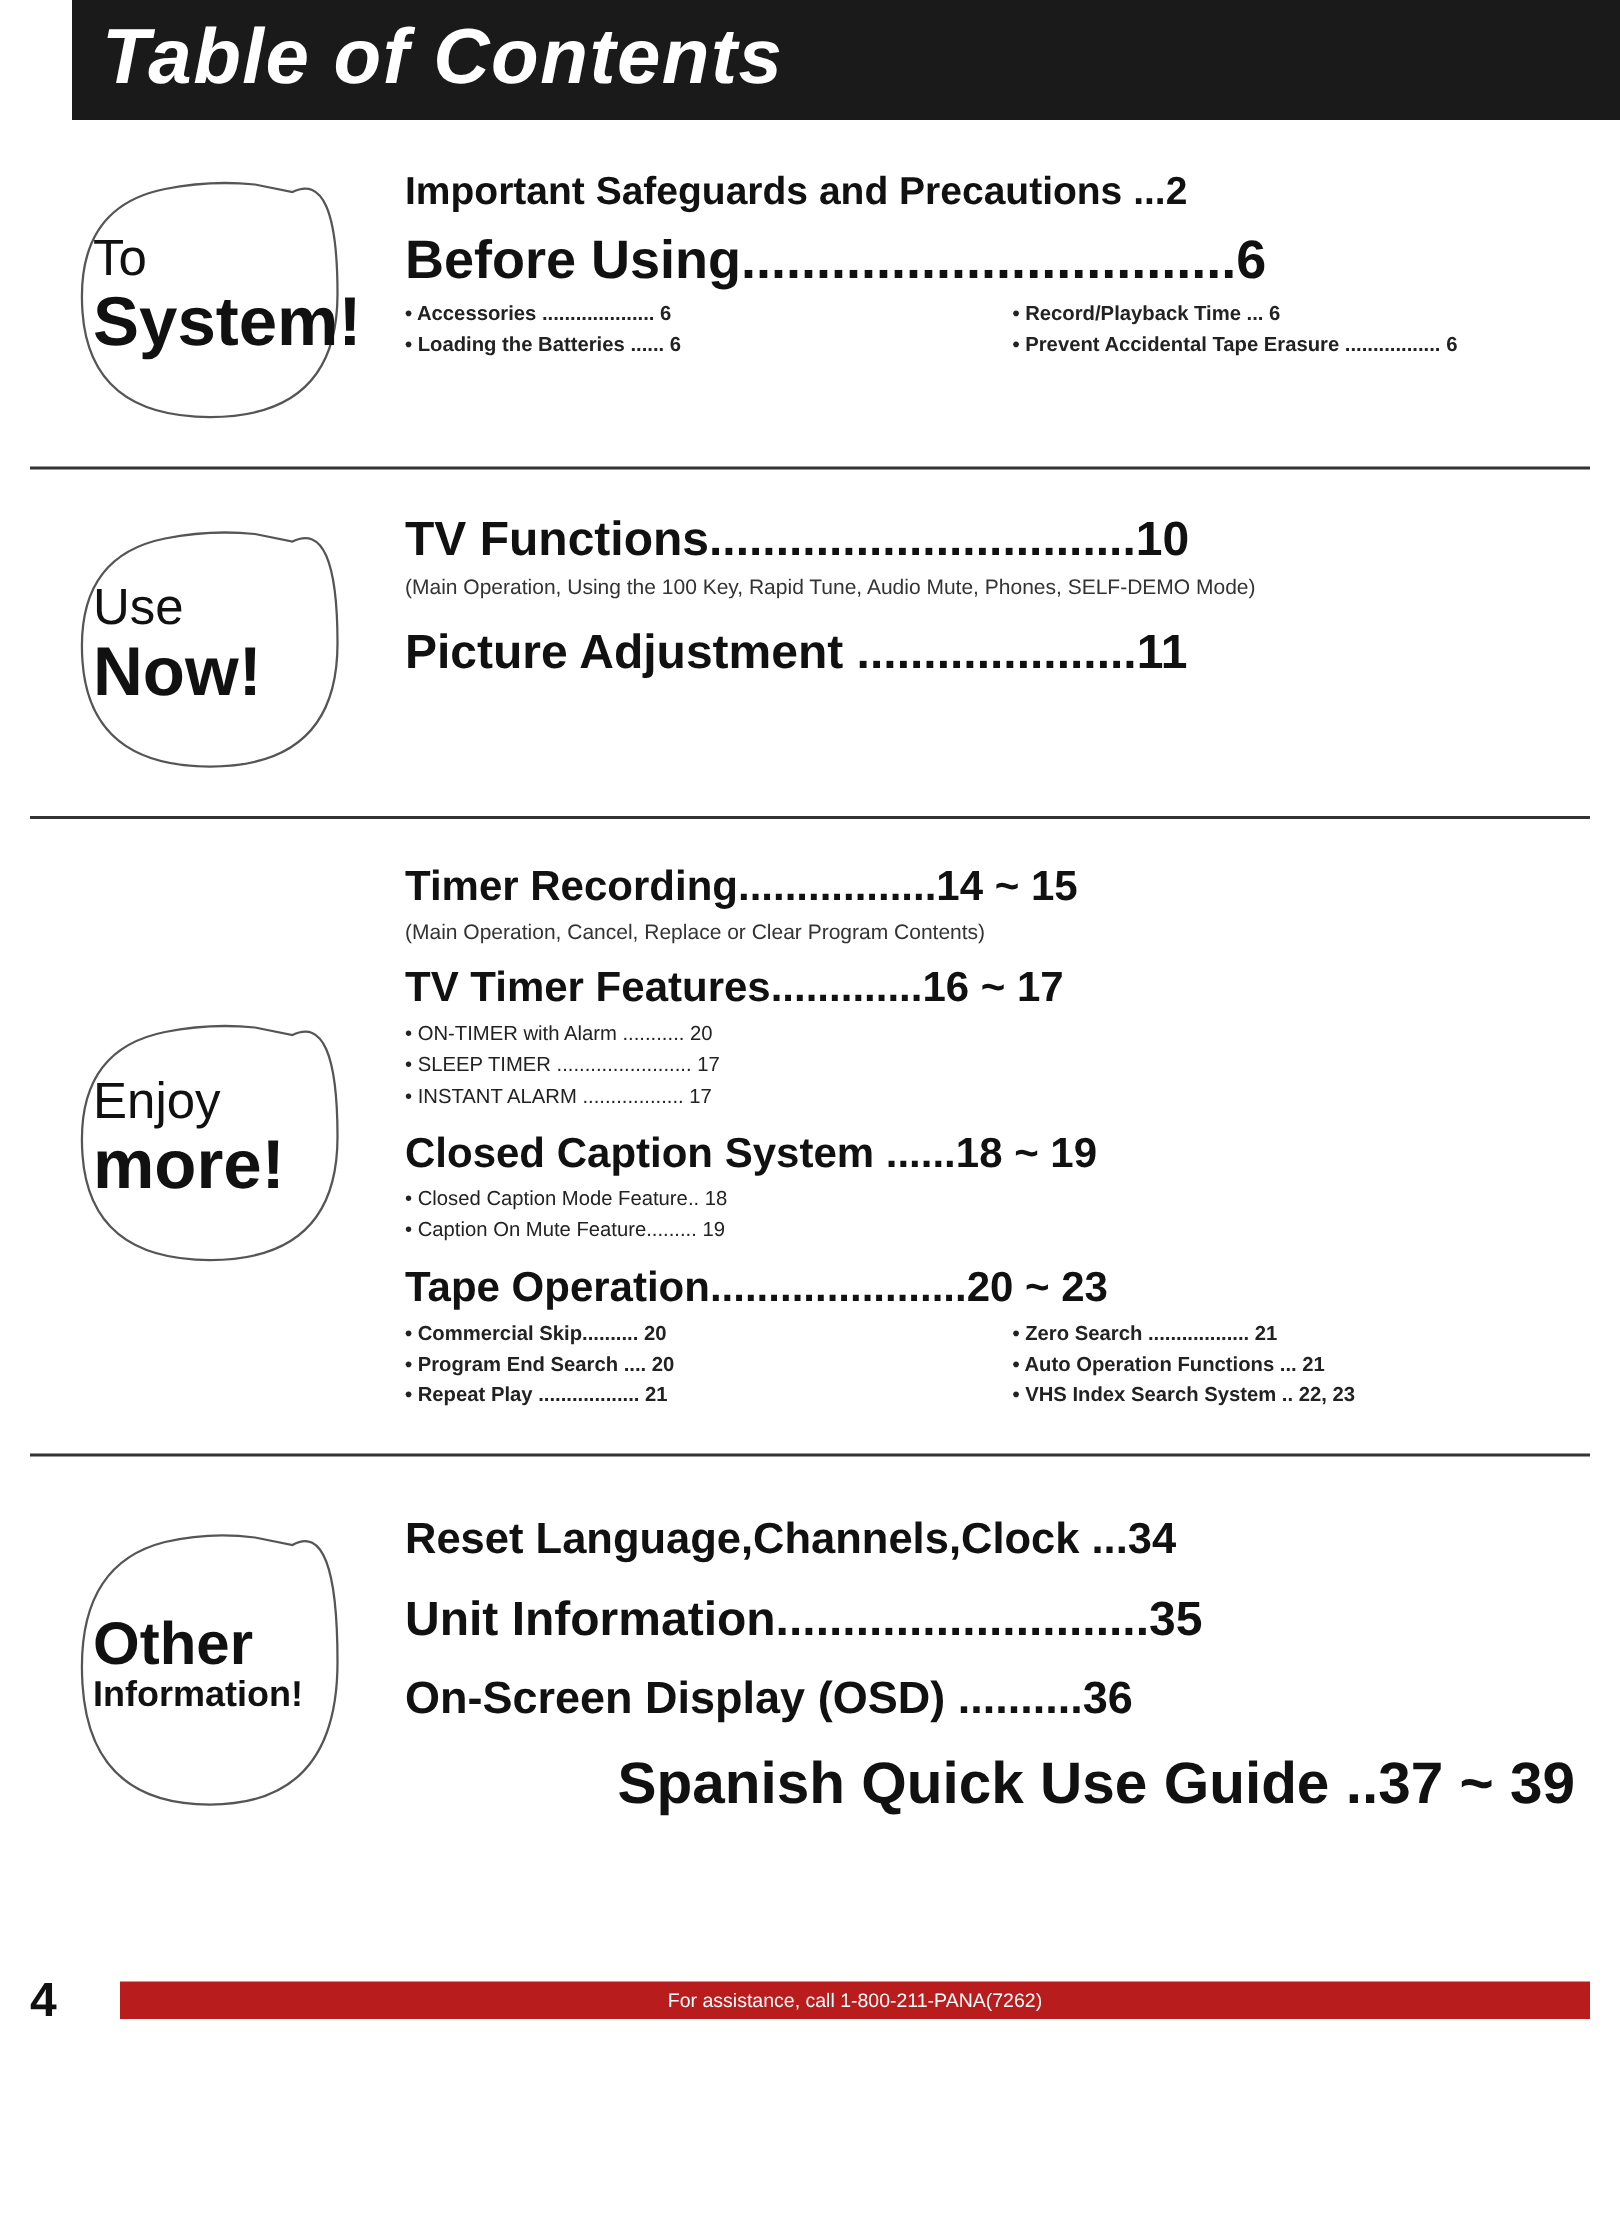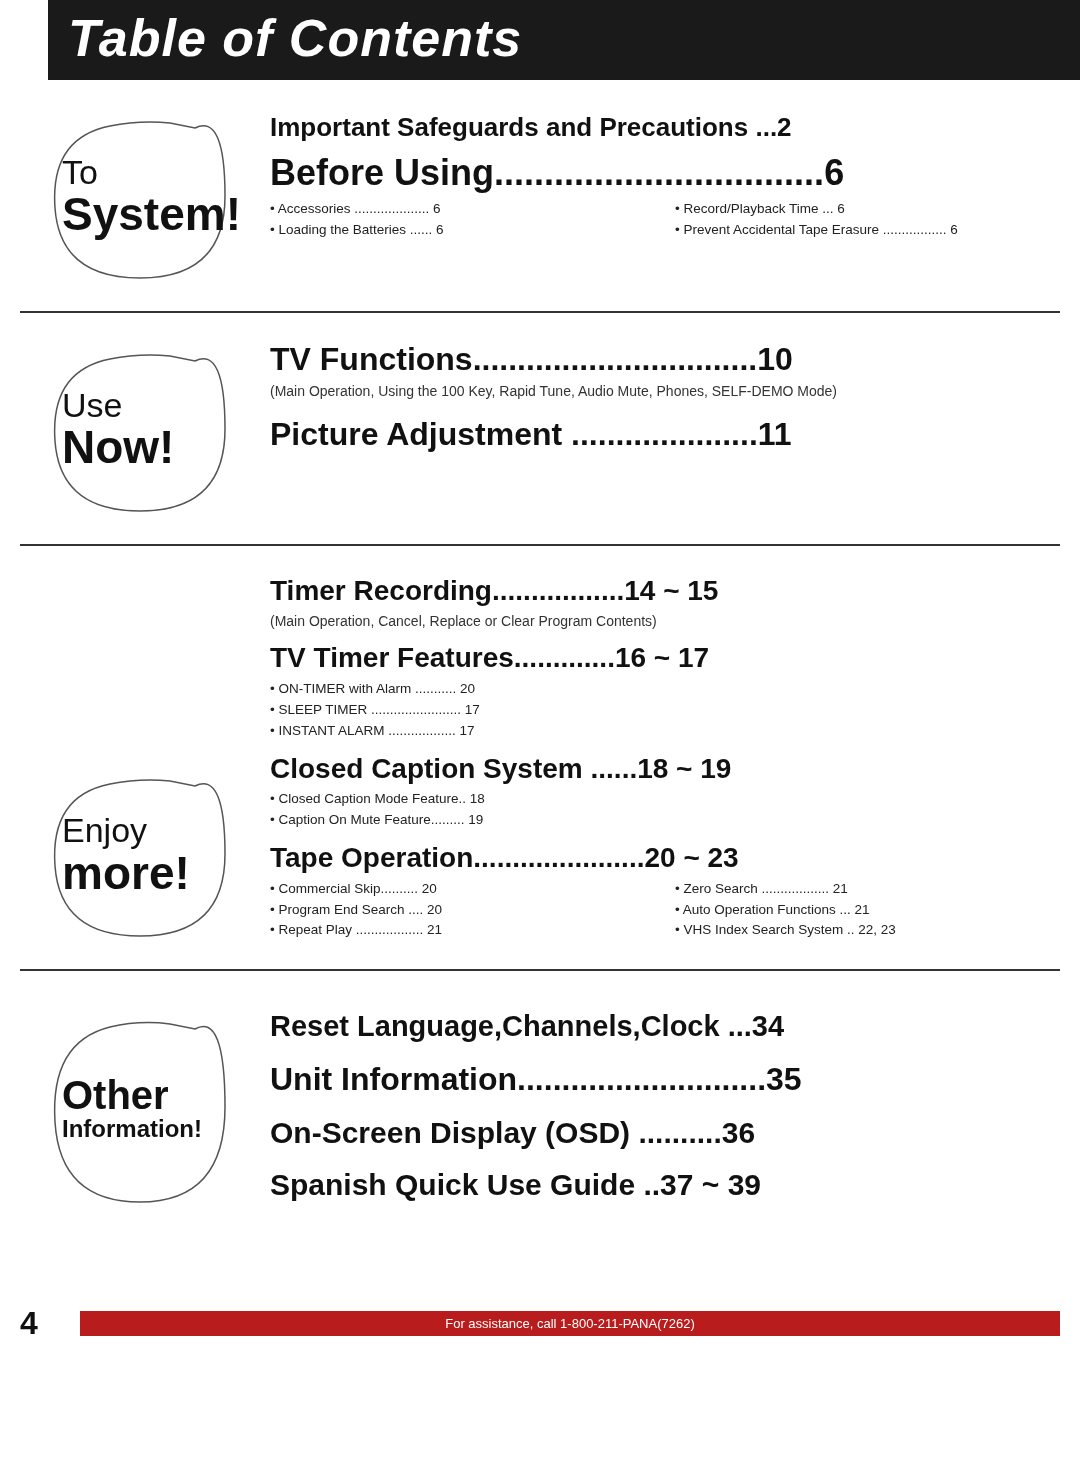--- a/index.html
+++ b/index.html
@@ -40,21 +40,21 @@
     }
     .section-row:last-of-type {
       border-bottom: none;
     }
 
     
     .left-col {
       width: 230px;
       min-width: 230px;
       display: flex;
-      align-items: flex-end;
+      align-items: center;
       justify-content: center;
       padding: 10px 10px;
     }
 
     .oval-container {
       position: relative;
       width: 190px;
       height: 175px;
     }
 
@@ -113,20 +113,21 @@
     .toc-entry-bullet {
       font-size: 14px;
       color: #333;
       line-height: 1.5;
     }
     .bullet-columns {
       display: flex;
       flex-direction: row;
       gap: 30px;
       margin-top: 2px;
+      font-weight: bold;
     }
     .bullet-col {
       flex: 1;
     }
     .bullet-item {
       font-size: 13.5px;
       color: #222;
       line-height: 1.55;
     }
     .bullet-item::before {
@@ -348,21 +349,21 @@
     <div class="right-col" style="padding-top:20px;">
       <div class="toc-entry-main" style="font-size:29px; margin-bottom:16px;">
         <span>Reset Language,Channels,Clock ...34</span>
       </div>
       <div class="toc-entry-main" style="font-size:32px; margin-bottom:16px;">
         <span>Unit Information</span><span>............................</span><span>35</span>
       </div>
       <div class="toc-entry-main" style="font-size:30px; margin-bottom:16px;">
         <span>On-Screen Display (OSD) ..........</span><span>36</span>
       </div>
-      <div class="toc-entry-main" style="font-size:30px;">
+      <div class="toc-entry-main" style="font-size:39px;text-align:right;">
         <span>Spanish Quick Use Guide ..</span><span>37 ~ 39</span>
       </div>
     </div>
   </div>
 
 </div>
 
 <div class="footer-row">
   <div class="page-number">4</div>
   <div class="footer-bar">For assistance, call 1-800-211-PANA(7262)</div>

